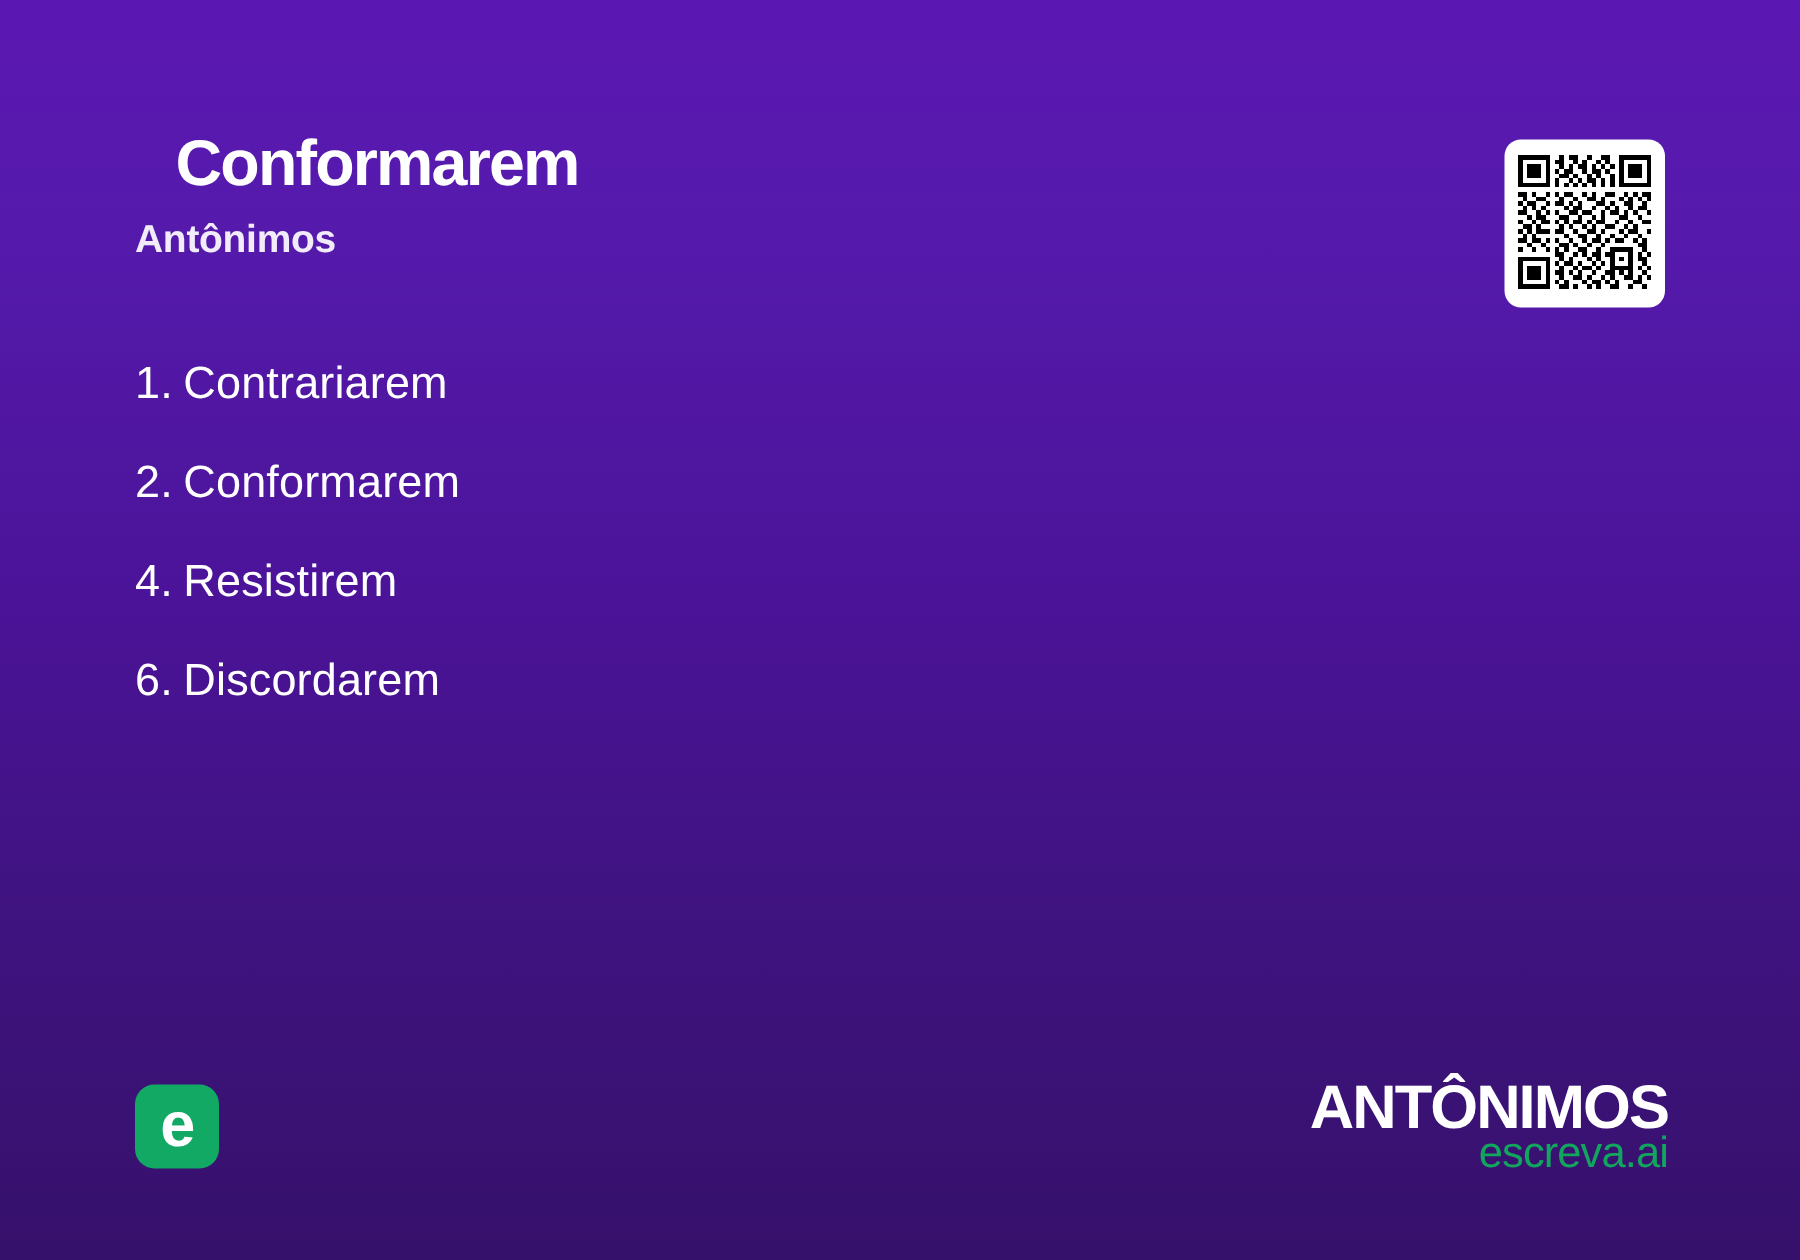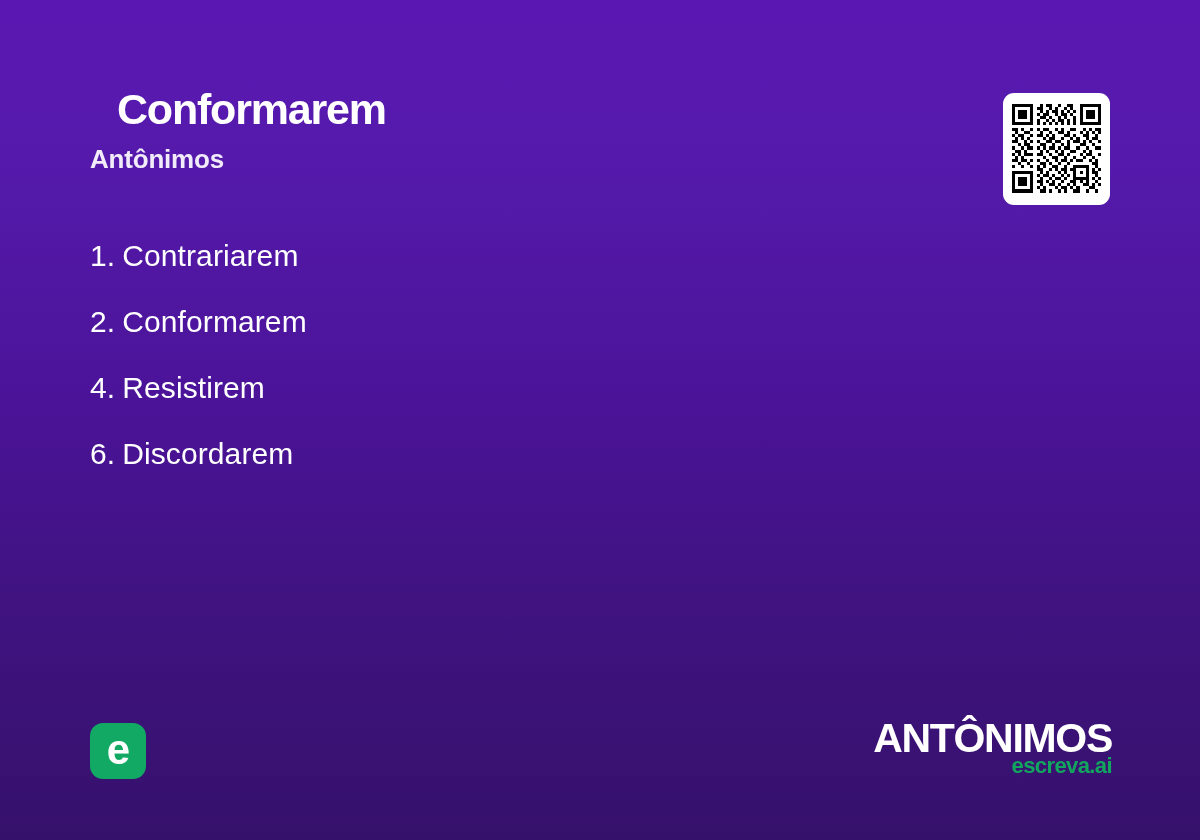--- a/index.html
+++ b/index.html
@@ -91,22 +91,22 @@
     text-align:right;
   }
   .brand-main {
     font-size:41px;
     font-weight:bold;
     color:#FFFFFF;
     letter-spacing:-1.3px;
     line-height:1;
   }
   .brand-sub {
-    font-size:22px;
-    font-weight:bold;
+    font-size:29px;
+    font-weight:normal;
     color:#12A55E;
     letter-spacing:-0.6px;
     line-height:1;
     margin-top:-4px;
   }
 </style>
 </head>
 <body>
 
 <div class="card">

